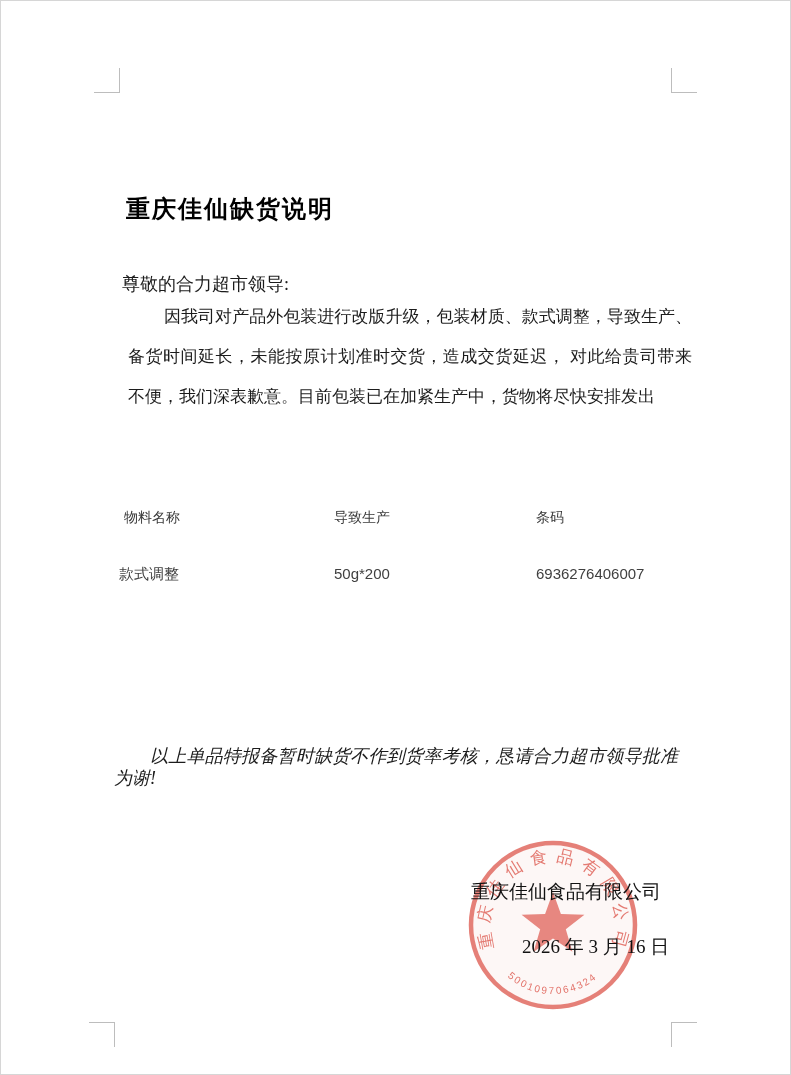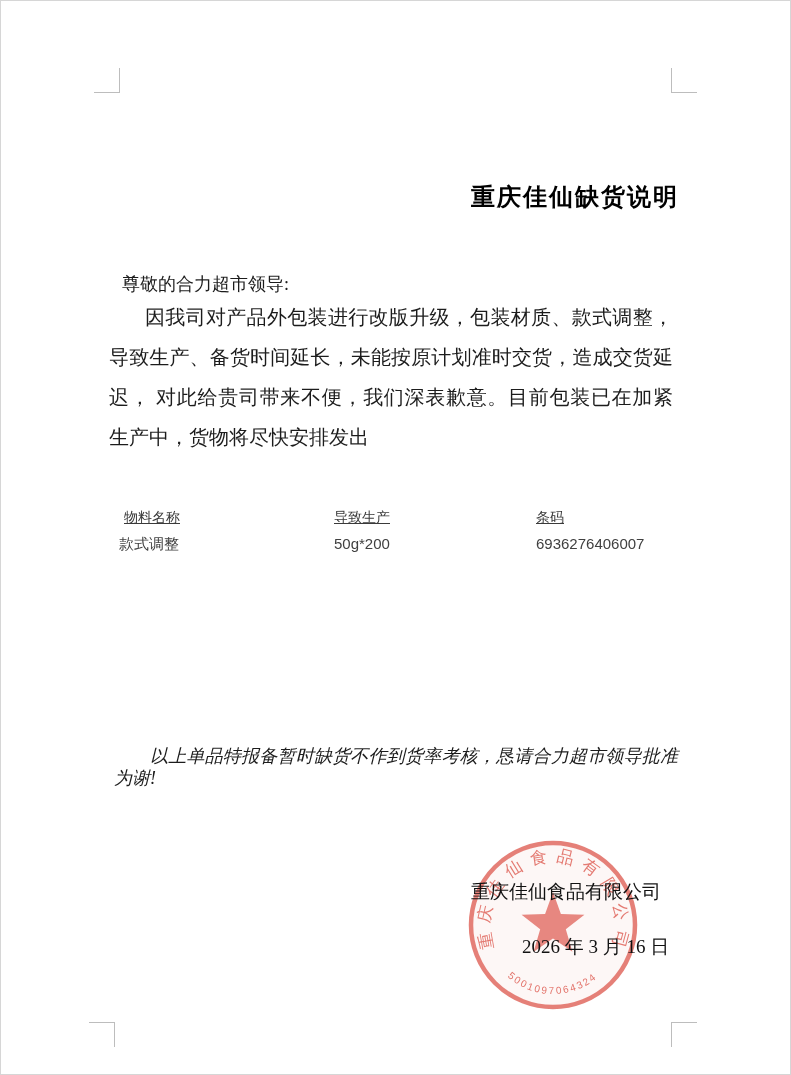--- a/index.html
+++ b/index.html
@@ -17,49 +17,49 @@
   
   .crop { position: absolute; width: 25px; height: 24px; }
   .crop-tl { left: 93px;  top: 67px;   border-right: 1px solid #bdbdbd; border-bottom: 1px solid #bdbdbd; }
   .crop-tr { left: 670px; top: 67px;   border-left: 1px solid #bdbdbd;  border-bottom: 1px solid #bdbdbd; }
   .crop-bl { left: 88px;  top: 1021px; border-right: 1px solid #bdbdbd; border-top: 1px solid #bdbdbd; }
   .crop-br { left: 670px; top: 1021px; border-left: 1px solid #bdbdbd;  border-top: 1px solid #bdbdbd; }
 
   
   .title {
     position: absolute; left: 113px; top: 180px; width: 565px;
-    margin: 0; text-align: right;
+    margin: 12px; text-align: left;
     font-family: "Liberation Sans", sans-serif;
     font-size: 24px; font-weight: 600; letter-spacing: 2px; color: #000;
   }
   .salutation {
     position: absolute; left: 113px; top: 263px; width: 565px;
     margin: 8px; font-size: 18px;
   }
   .body-par {
-    position: absolute; left: 108px; top: 296px; width: 564px;
-    margin: 0; font-size: 20px; line-height: 40px;
+    position: absolute; left: 127px; top: 296px; width: 564px;
+    margin: 0; font-size: 17px; line-height: 40px;
     text-align: justify; text-justify: inter-ideograph;
     text-indent: 36px;
   }
   .closing-par {
     position: absolute; left: 113px; top: 744px; width: 564px;
     margin: 0; font-size: 18px; line-height: 22px;
     text-align: justify; text-justify: inter-ideograph;
     text-indent: 36px;
     font-style: italic;
   }
 
   
   .items-table {
     position: absolute; left: 113px; top: 508px; width: 564px;
     font-family: "Liberation Sans", sans-serif;
   }
   .t-row { display: flex; align-items: flex-start; }
-  .t-head { color: #3a3a3a; font-size: 14px; margin-bottom: 8px; text-decoration: underline; }
+  .t-head { color: #3a3a3a; font-size: 14px; margin-bottom: 38px; }
   .t-data { color: #404040; font-size: 15px; }
   .t-col1 { width: 220px; }
   .t-head .t-col1 { padding-left: 10px; width: 210px; }
   .t-data .t-col1 { padding-left: 5px; width: 215px; }
   .t-col2 { width: 202px; }
   .t-col3 { flex: 1; }
 
   
   .sig-company {
     position: absolute; left: 470px; top: 878px; margin: 0;

